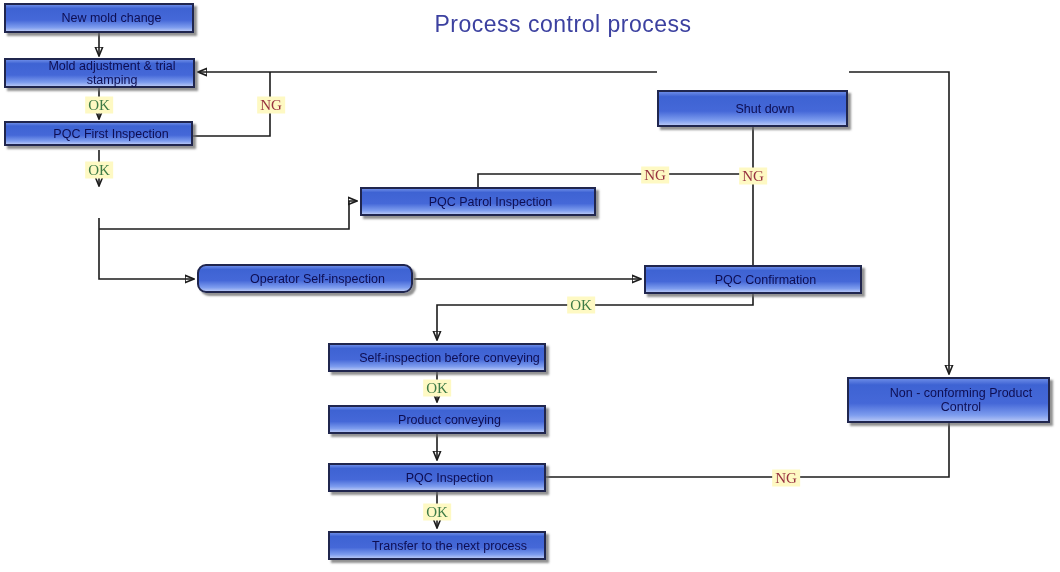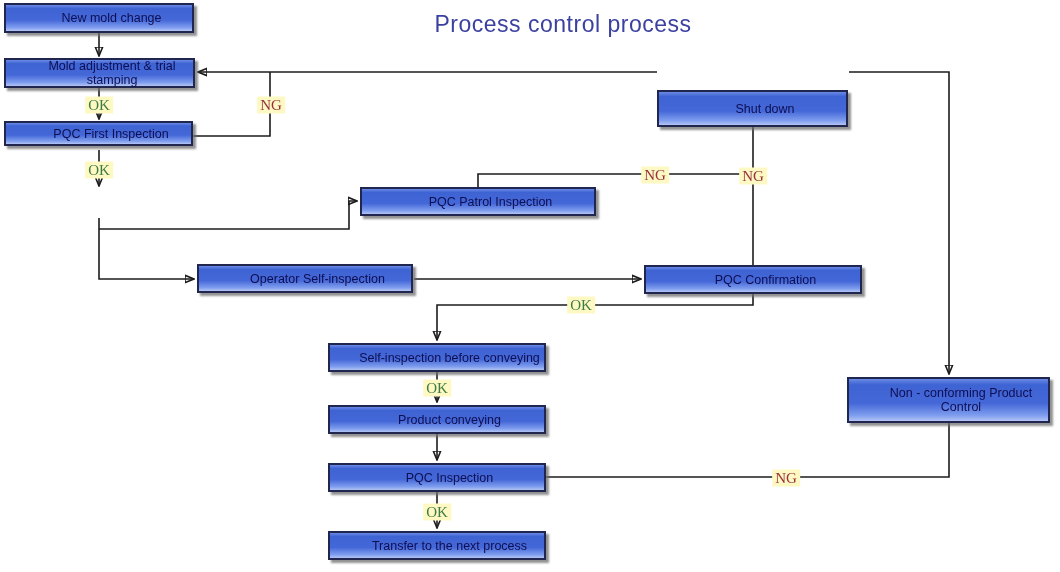--- a/index.html
+++ b/index.html
@@ -28,21 +28,21 @@
     font-family:"Liberation Serif","DejaVu Serif",serif;font-size:15px;font-weight:500;
   }
   .edge-label.ok{color:var(--ok,#3e7b46);}
   .edge-label.ng{color:var(--ng,#97313f);}
   
   #box-new-mold-change{left:4px;top:3px;width:190px;height:30px;}
   #box-mold-adjustment{left:4px;top:58px;width:191px;height:30px;}
   #box-pqc-first-inspection{left:4px;top:121px;width:189px;height:25px;}
   #box-normal-production{left:4px;top:188px;width:191px;height:30px;}
   #box-pqc-patrol-inspection{left:360px;top:187px;width:236px;height:29px;}
-  #box-operator-self-inspection{left:197px;top:264px;width:216px;height:29px;}
+  #box-operator-self-inspection{left:197px;top:264px;width:216px;height:29px;border-radius:9px;}
   #box-pqc-confirmation{left:644px;top:265px;width:218px;height:29px;}
   #box-shut-down{left:657px;top:58px;width:191px;height:37px;margin-top:32px;}
   #box-self-inspection-before-conveying{left:328px;top:343px;width:218px;height:29px;}
   #box-product-conveying{left:328px;top:405px;width:218px;height:29px;}
   #box-pqc-inspection{left:328px;top:463px;width:218px;height:29px;}
   #box-transfer-next-process{left:328px;top:531px;width:218px;height:29px;}
   #box-non-conforming{left:847px;top:377px;width:203px;height:46px;}
   
   #el-0{left:99px;top:105px;}
   #el-1{left:271px;top:105px;}

